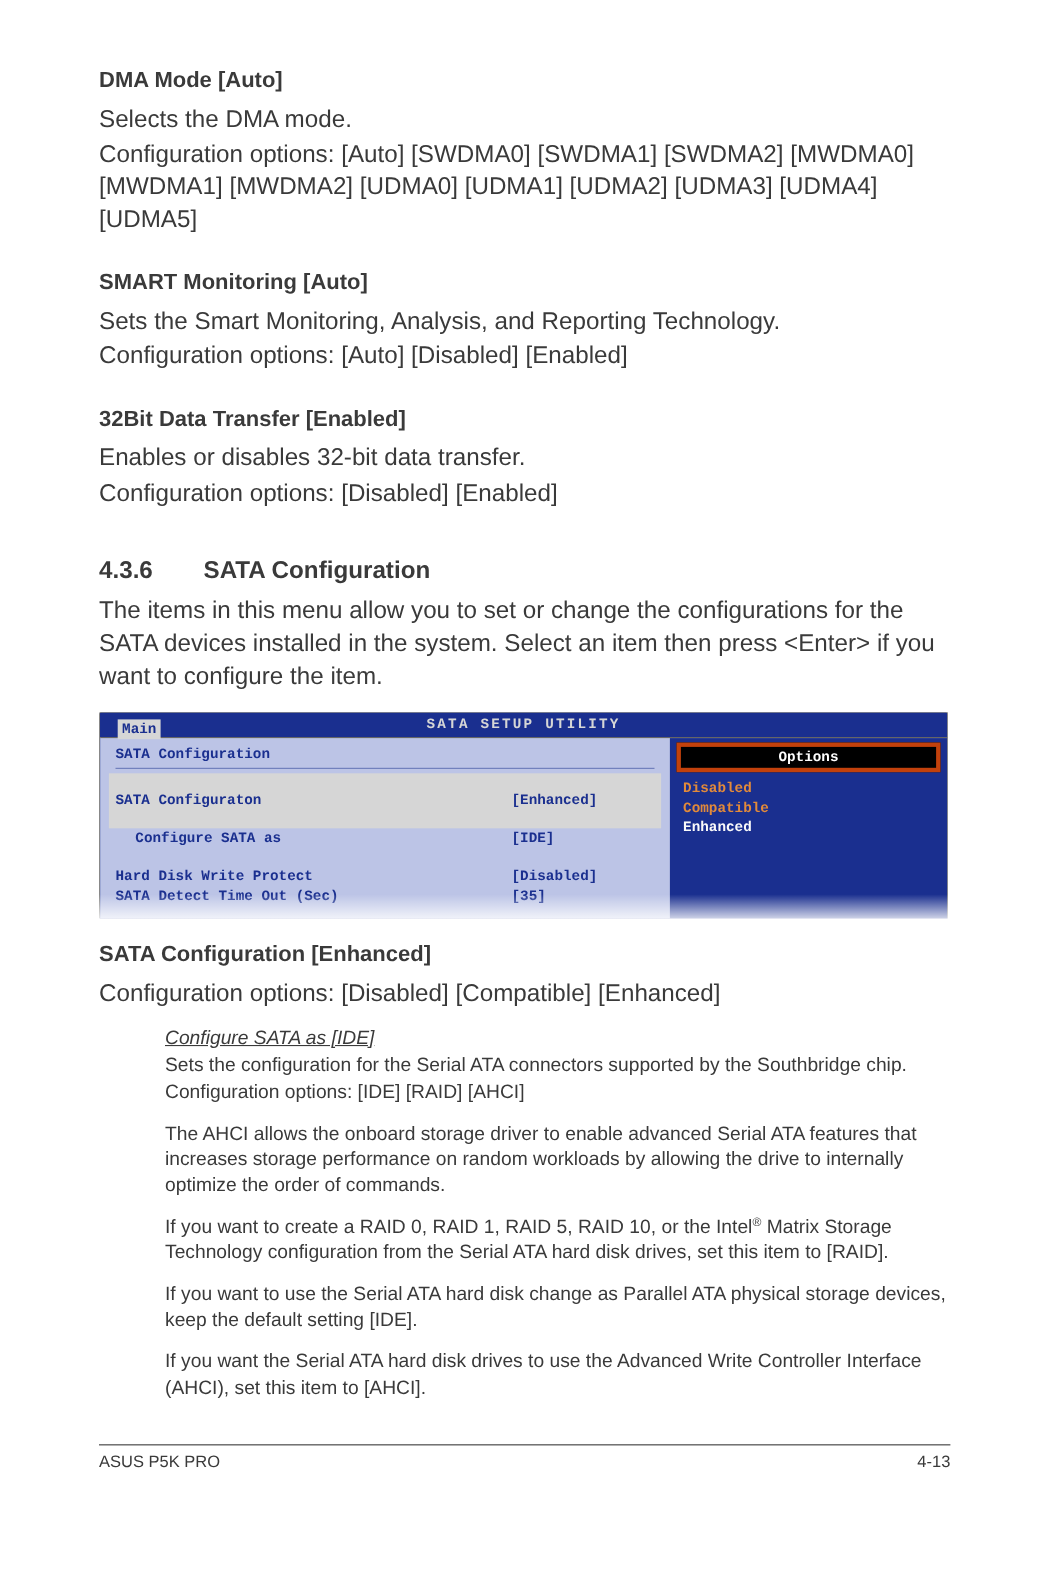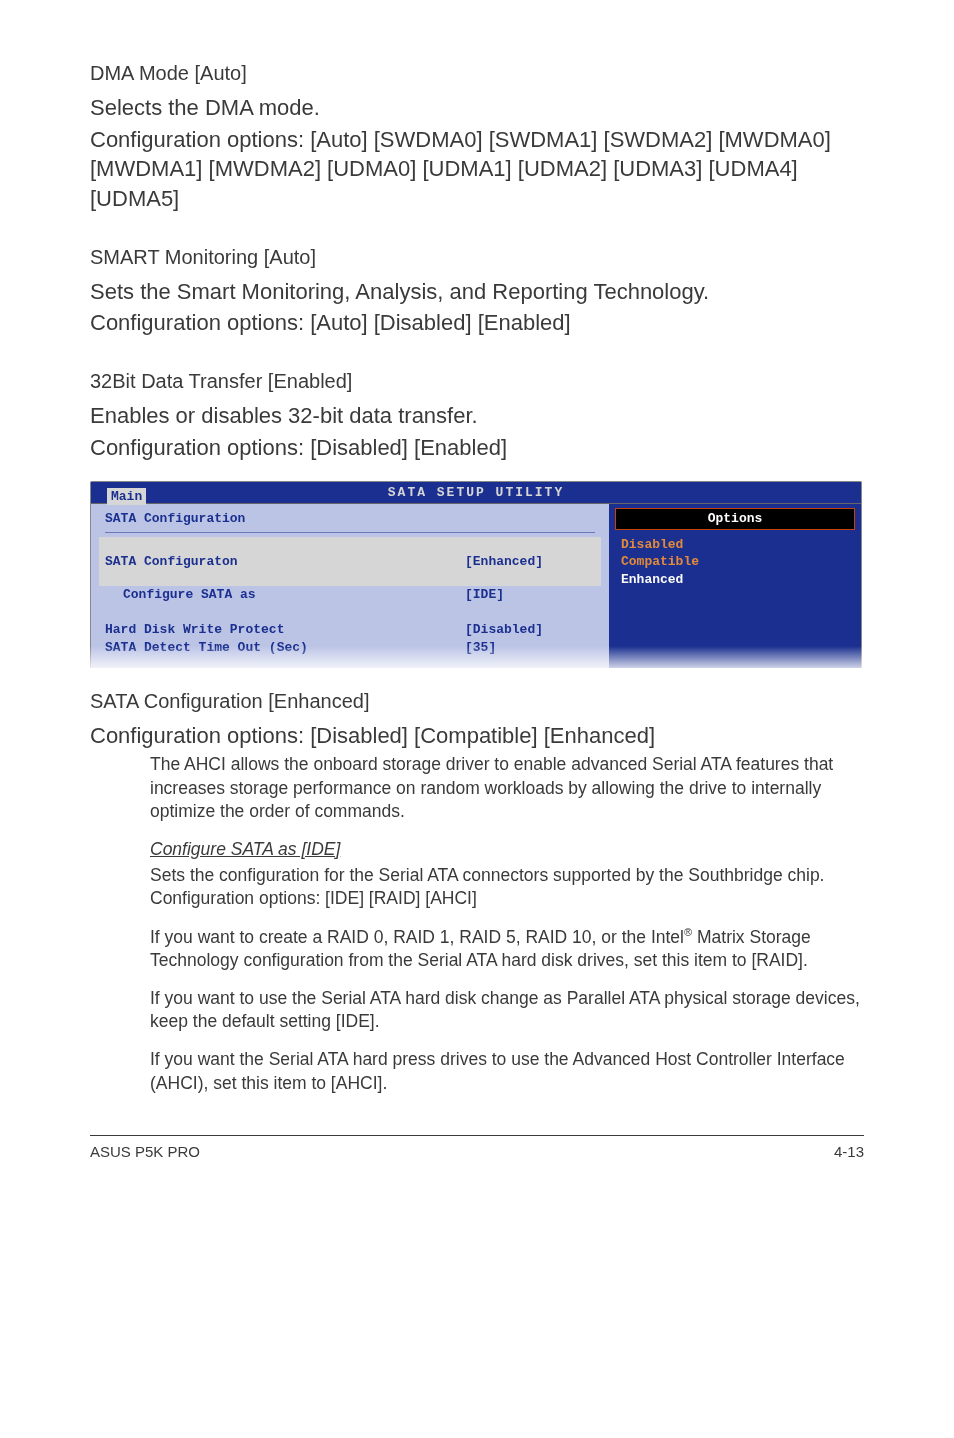--- a/index.html
+++ b/index.html
@@ -11,21 +11,21 @@
     font-size: 18px;
     line-height: 1.35;
   }
   .page {
     width: 954px;
     box-sizing: border-box;
     padding: 60px 90px 50px 90px;
   }
   h3.option-heading {
     font-size: 20px;
-    font-weight: normal;
+    font-weight: bold;
     color: #3a3a3a;
     margin: 30px 0 6px 0;
   }
   h3.option-heading.first {
     margin-top: 0;
   }
   p.desc {
     margin: 2px 0 2px 0;
     font-size: 22px;
   }
@@ -107,21 +107,21 @@
   }
   .bios-row.indent .bios-label {
     padding-left: 18px;
   }
   .bios-options-title {
     background: #000;
     color: #fff;
     text-align: center;
     padding: 1px 0;
     margin: -2px -2px 6px -2px;
-    border: 1px solid #c2410c;
+    border: 4px solid #c2410c;
   }
   .bios-option {
     color: #e28a3a;
     padding-left: 4px;
   }
   .bios-option.selected {
     color: #fafafa;
   }
   .bios-fade {
     height: 28px;
@@ -165,20 +165,24 @@
   <p class="desc">Configuration options: [Auto] [SWDMA0] [SWDMA1] [SWDMA2] [MWDMA0] [MWDMA1] [MWDMA2] [UDMA0] [UDMA1] [UDMA2] [UDMA3] [UDMA4] [UDMA5]</p>
 
   <h3 class="option-heading">SMART Monitoring [Auto]</h3>
   <p class="desc">Sets the Smart Monitoring, Analysis, and Reporting Technology.</p>
   <p class="desc">Configuration options: [Auto] [Disabled] [Enabled]</p>
 
   <h3 class="option-heading">32Bit Data Transfer [Enabled]</h3>
   <p class="desc">Enables or disables 32-bit data transfer.</p>
   <p class="desc">Configuration options: [Disabled] [Enabled]</p>
 
+  <h2 class="section-heading">
+    <span class="num">4.3.6</span><span>SATA Configuration</span>
+  </h2>
+  <p class="desc">The items in this menu allow you to set or change the configurations for the SATA devices installed in the system. Select an item then press &lt;Enter&gt; if you want to configure the item.</p>
 
   <div class="bios-box">
     <div class="bios-title">SATA SETUP UTILITY</div>
     <div class="bios-tab">Main</div>
     <div class="bios-body">
       <div class="bios-left">
         <div class="bios-subtitle">SATA Configuration</div>
         <div id="bios-rows">
             <div class="bios-row highlight">
               <div class="bios-label">SATA Configuraton</div>
@@ -210,39 +214,39 @@
             <div class="bios-option selected">Enhanced</div>
           </div>
       </div>
     </div>
   </div>
   <div class="bios-fade"></div>
 
   <h3 class="option-heading" style="margin-top:14px;">SATA Configuration [Enhanced]</h3>
   <p class="desc">Configuration options: [Disabled] [Compatible] [Enhanced]</p>
 
-  <div class="sub-block">
-    <span>The AHCI allows the onboard storage driver to enable advanced Serial ATA features that increases storage performance on random workloads by allowing the drive to internally optimize the order of commands.</span>
-  </div>
-
   <div class="sub-block" style="margin-top:14px;">
     <p class="sub-heading">Configure SATA as [IDE]</p>
     <span>Sets the configuration for the Serial ATA connectors supported by the Southbridge chip. Configuration options: [IDE] [RAID] [AHCI]</span>
   </div>
 
   <div class="sub-block">
+    <span>The AHCI allows the onboard storage driver to enable advanced Serial ATA features that increases storage performance on random workloads by allowing the drive to internally optimize the order of commands.</span>
+  </div>
+
+  <div class="sub-block">
     <span>If you want to create a RAID 0, RAID 1, RAID 5, RAID 10, or the Intel</span><sup>®</sup><span> Matrix Storage Technology configuration from the Serial ATA hard disk drives, set this item to [RAID].</span>
   </div>
 
   <div class="sub-block">
     <span>If you want to use the Serial ATA hard disk change as Parallel ATA physical storage devices, keep the default setting [IDE].</span>
   </div>
 
   <div class="sub-block">
-    <span>If you want the Serial ATA hard press drives to use the Advanced Host Controller Interface (AHCI), set this item to [AHCI].</span>
+    <span>If you want the Serial ATA hard disk drives to use the Advanced Write Controller Interface (AHCI), set this item to [AHCI].</span>
   </div>
 
   <hr class="footer-rule">
   <div class="footer">
     <span>ASUS P5K PRO</span>
     <span>4-13</span>
   </div>
 
 </div>
 

